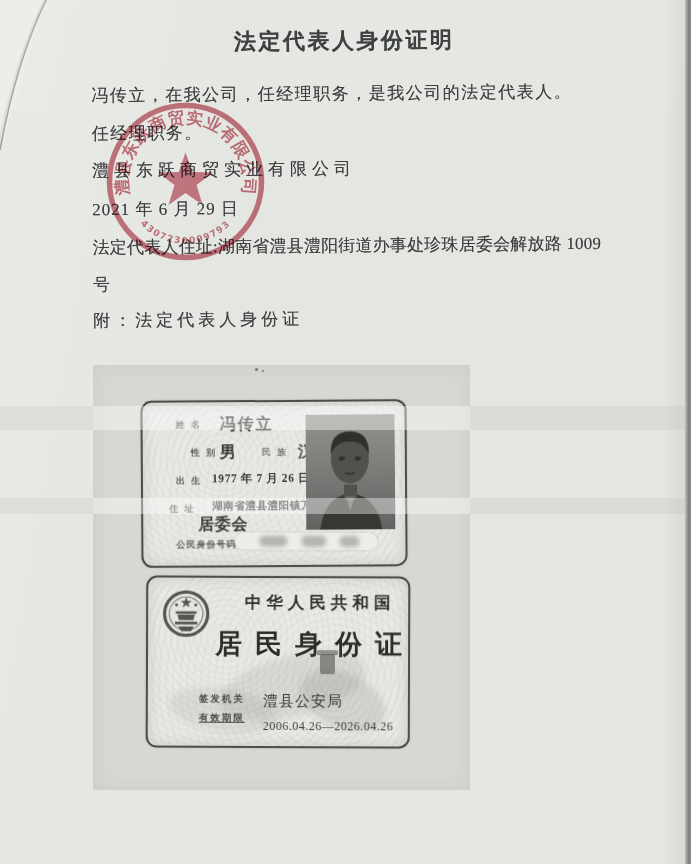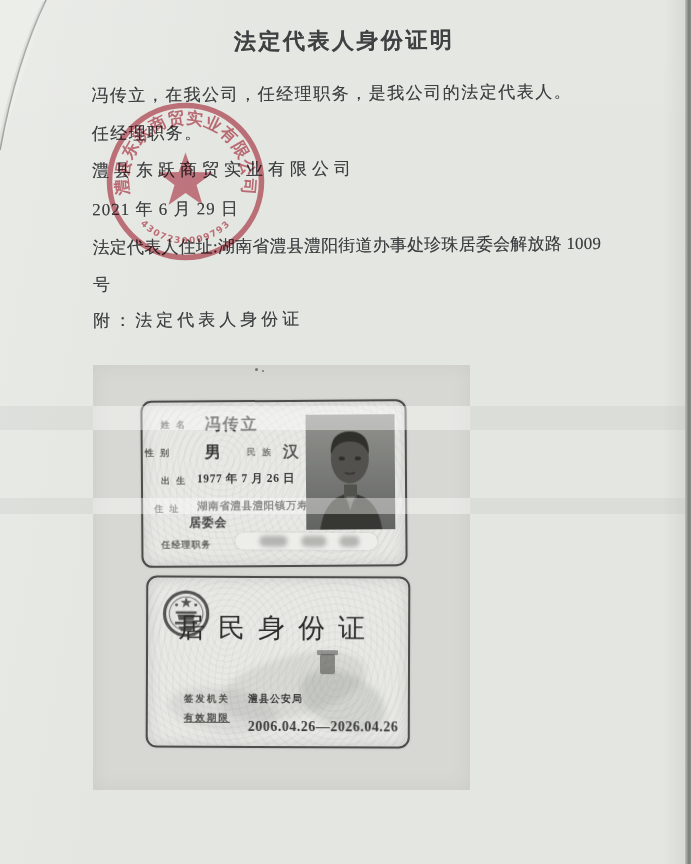--- a/index.html
+++ b/index.html
@@ -50,45 +50,45 @@
   .copyblock .ib2{top:133px;height:16px;}
   .speck{position:absolute;border-radius:50%;background:#74746f;}
   .card{position:absolute;background:
       repeating-radial-gradient(circle at 30% 35%, rgba(128,130,126,.05) 0 2px, rgba(0,0,0,0) 2px 6px),
       repeating-radial-gradient(circle at 72% 62%, rgba(128,130,126,.05) 0 2px, rgba(0,0,0,0) 2px 7px),
       #e8e9e5;
     border:2px solid #4d4d4b;border-radius:11px;
     box-shadow:inset 0 0 14px rgba(100,102,98,.22), 0 0 2px rgba(90,90,88,.35);}
   .card-front{left:48px;top:35px;width:266px;height:167px;transform:rotate(-.4deg);}
   .card-back{left:53px;top:211px;width:264px;height:172px;transform:rotate(.2deg);}
-  .ph{position:absolute;white-space:nowrap;color:#3d3d3b;filter:blur(.45px);}
+  .ph{position:absolute;white-space:nowrap;color:#3d3d3b;filter:blur(.45px);margin-left:15px;}
   .flabel{font-size:9px;color:#5c5c58;letter-spacing:2px;font-weight:600;}
   .fvalue{font-size:16px;font-weight:700;letter-spacing:2px;color:#333331;}
   .fsmall{font-size:11.5px;font-weight:700;letter-spacing:.6px;color:#3a3a38;}
   .photo{position:absolute;left:163px;top:13px;width:89px;height:115px;
     filter:blur(.5px) contrast(.95);}
   .idpill{position:absolute;left:92px;top:131px;width:142px;height:17px;
     border-radius:9px;background:#edeeea;transform:rotate(.6deg);
     box-shadow:0 0 3px rgba(120,120,118,.25);}
   .blob{position:absolute;top:3px;height:11px;border-radius:5px;
     background:#b4b4b1;filter:blur(2.2px);}
   
   .emblem{position:absolute;left:14px;top:9px;width:48px;height:54px;filter:blur(.5px);opacity:.85;}
   .country{position:absolute;left:72px;top:14px;width:170px;text-align:center;
     font-size:16.5px;font-weight:700;letter-spacing:5px;color:#2e2e2c;filter:blur(.4px);}
-  .cardname{position:absolute;left:30px;top:32px;width:222px;text-align:left;
-    font-size:27px;font-weight:400;letter-spacing:13px;color:#2b2b29;filter:blur(.35px);}
+  .cardname{position:absolute;left:30px;top:48px;width:222px;text-align:right;
+    font-size:27px;font-weight:700;letter-spacing:13px;color:#2b2b29;filter:blur(.35px);}
   .tower{position:absolute;left:172px;top:76px;width:15px;height:20px;
     background:rgba(66,66,64,.55);filter:blur(.6px);border-radius:2px;}
   .tower:before{content:"";position:absolute;left:-3px;top:-4px;width:21px;height:5px;
     background:rgba(66,66,64,.5);border-radius:1px;}
   .wm{position:absolute;background:rgba(96,98,94,.12);border-radius:50%;filter:blur(3px);}
   .blabel{font-size:9.5px;font-weight:700;letter-spacing:2px;color:#4a4a46;}
-  .bvalue{font-size:10px;font-weight:700;letter-spacing:1px;color:#3a3a38;}
-  .bdate{font-size:14px;font-weight:700;letter-spacing:.5px;color:#3a3a38;}
+  .bvalue{font-size:15px;font-weight:400;letter-spacing:1px;color:#3a3a38;}
+  .bdate{font-size:12px;font-weight:400;letter-spacing:.5px;color:#3a3a38;}
 </style>
 </head>
 <body>
 
 <div class="scan">
 
   <svg class="fold" width="120" height="200">
     <polygon points="0,0 46,0 0,150" fill="#eceeea"></polygon>
     <path d="M46,0 Q16,62 0,150" fill="none" stroke="#8b8c88" stroke-width="1.6" opacity=".8"></path>
     <path d="M46,0 Q16,62 0,150" fill="none" stroke="#c9cac6" stroke-width="3" opacity=".4" transform="translate(-2,2)"></path>
@@ -106,33 +106,33 @@
   </div>
 
   <div class="copyblock">
     <div class="speck" style="left:162px;top:3px;width:3px;height:3px;"></div>
     <div class="speck" style="left:169px;top:5px;width:2px;height:2px;"></div>
 
     <div class="card card-front">
       <div class="ph flabel" style="left:18px;top:16px;">姓 名</div>
       <div class="ph fvalue" style="left:62px;top:12px;">冯传立</div>
 
-      <div class="ph flabel" style="left:2px;top:44px;">性 别</div>
+      <div class="ph flabel" style="left:33px;top:44px;">性 别</div>
       <div class="ph fvalue" style="left:62px;top:40px;">男</div>
       <div class="ph flabel" style="left:104px;top:44px;opacity:.75;font-family:Liberation Serif, serif;">民 族</div>
       <div class="ph fvalue" style="left:140px;top:40px;opacity:.8;">汉</div>
 
       <div class="ph flabel" style="left:18px;top:72px;">出 生</div>
       <div class="ph fsmall" style="left:54px;top:69px;">1977 年 7 月 26 日</div>
 
       <div class="ph flabel" style="left:11px;top:100px;">住 址</div>
       <div class="ph fsmall" style="left:54px;top:97px;font-size:10.5px;">湖南省澧县澧阳镇万寿宫</div>
-      <div class="ph fsmall" style="left:46px;top:112px;font-size:12px;">居委会</div>
-
-      <div class="ph flabel" style="left:18px;top:136px;letter-spacing:1px;">任经理职务</div>
+      <div class="ph fsmall" style="left:40px;top:112px;font-size:16px;">居委会</div>
+
+      <div class="ph flabel" style="left:18px;top:136px;letter-spacing:1px;">公民身份号码</div>
       <div class="idpill">
         <span class="blob" style="left:24px;width:28px;"></span>
         <span class="blob" style="left:66px;width:25px;"></span>
         <span class="blob" style="left:104px;width:20px;"></span>
       </div>
 
       <svg class="photo" viewBox="0 0 89 115">
         <defs>
           <linearGradient id="pbg" x1="0" y1="0" x2="0" y2="1">
             <stop offset="0" stop-color="#93948f"></stop>
@@ -160,20 +160,21 @@
         <circle cx="30" cy="33" r="21" fill="none" stroke="#3c3c3a" stroke-width="1.4" opacity=".7"></circle>
         <polygon points="30,12 31.8,17 37,17 32.8,20.2 34.4,25.2 30,22.2 25.6,25.2 27.2,20.2 23,17 28.2,17" fill="#3c3c3a"></polygon>
         <circle cx="18" cy="22" r="1.8" fill="#3c3c3a"></circle>
         <circle cx="42" cy="22" r="1.8" fill="#3c3c3a"></circle>
         <rect x="17" y="30" width="26" height="3" fill="#3c3c3a"></rect>
         <path d="M19,34 L41,34 L39,41 L21,41 Z" fill="#3c3c3a"></path>
         <rect x="16" y="43" width="28" height="3.4" fill="#3c3c3a"></rect>
         <path d="M20,49 L40,49 L36,55 L24,55 Z" fill="#3c3c3a"></path>
       </svg>
 
+      <div class="ph country">中华人民共和国</div>
       <div class="ph cardname">居民身份证</div>
 
       <div class="tower"></div>
       <div class="wm" style="left:70px;top:78px;width:150px;height:60px;transform:rotate(-14deg);"></div>
       <div class="wm" style="left:150px;top:95px;width:90px;height:55px;transform:rotate(24deg);background:rgba(96,98,94,.16);"></div>
       <div class="wm" style="left:20px;top:110px;width:110px;height:45px;transform:rotate(8deg);background:rgba(96,98,94,.10);"></div>
 
       <div class="ph blabel" style="left:36px;top:115px;">签发机关</div>
       <div class="ph bvalue" style="left:100px;top:114px;">澧县公安局</div>
       <div class="ph blabel" style="left:36px;top:134px;text-decoration:underline;">有效期限</div>

